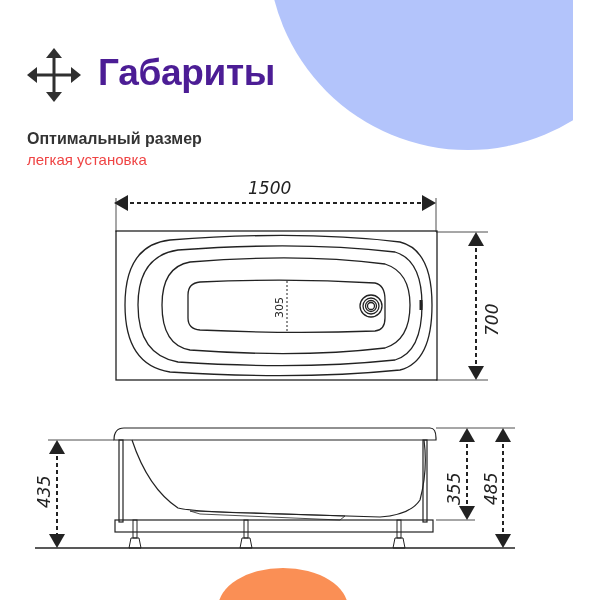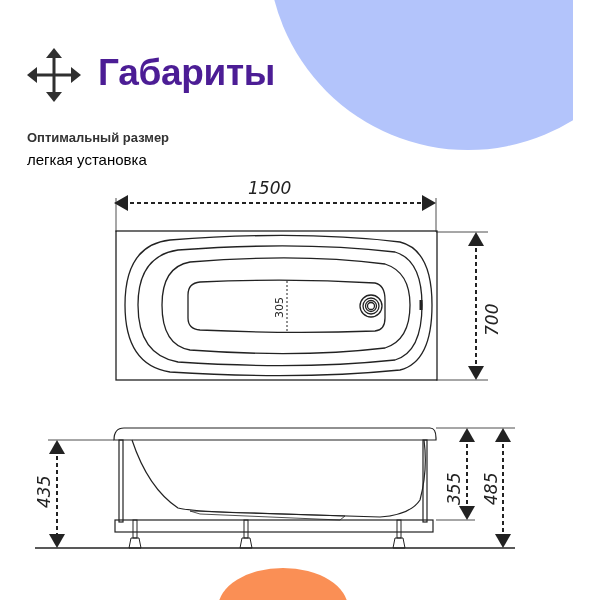--- a/index.html
+++ b/index.html
@@ -21,25 +21,25 @@
     width: 130px; height: 80px; border-radius: 50%;
     background: #fa8f55;
   }
   .header-icon { position: absolute; left: 27px; top: 48px; width: 54px; height: 54px; }
   .title {
     position: absolute; left: 98px; top: 52px;
     font-size: 37px; font-weight: bold; color: #4c1d95; letter-spacing: -0.3px;
   }
   .subtitle {
     position: absolute; left: 27px; top: 130px;
-    font-size: 13px; font-weight: bold; color: #333;
+    font-size: 16px; font-weight: bold; color: #333;
   }
   .subtitle2 {
     position: absolute; left: 27px; top: 151px;
-    font-size: 15px; color: #000000;
+    font-size: 15px; color: #ef4444;
   }
   svg.drawing { position: absolute; left: 0; top: 0; }
   .dim-text { font-family: "DejaVu Sans", sans-serif; font-size: 17px; fill: #222; font-style: italic; }
   .dim-small { font-family: "DejaVu Sans", sans-serif; font-size: 11px; fill: #222; }
 </style>
 </head>
 <body>
 
 <div class="blue-clip">
   <div class="blue-blob"></div>

